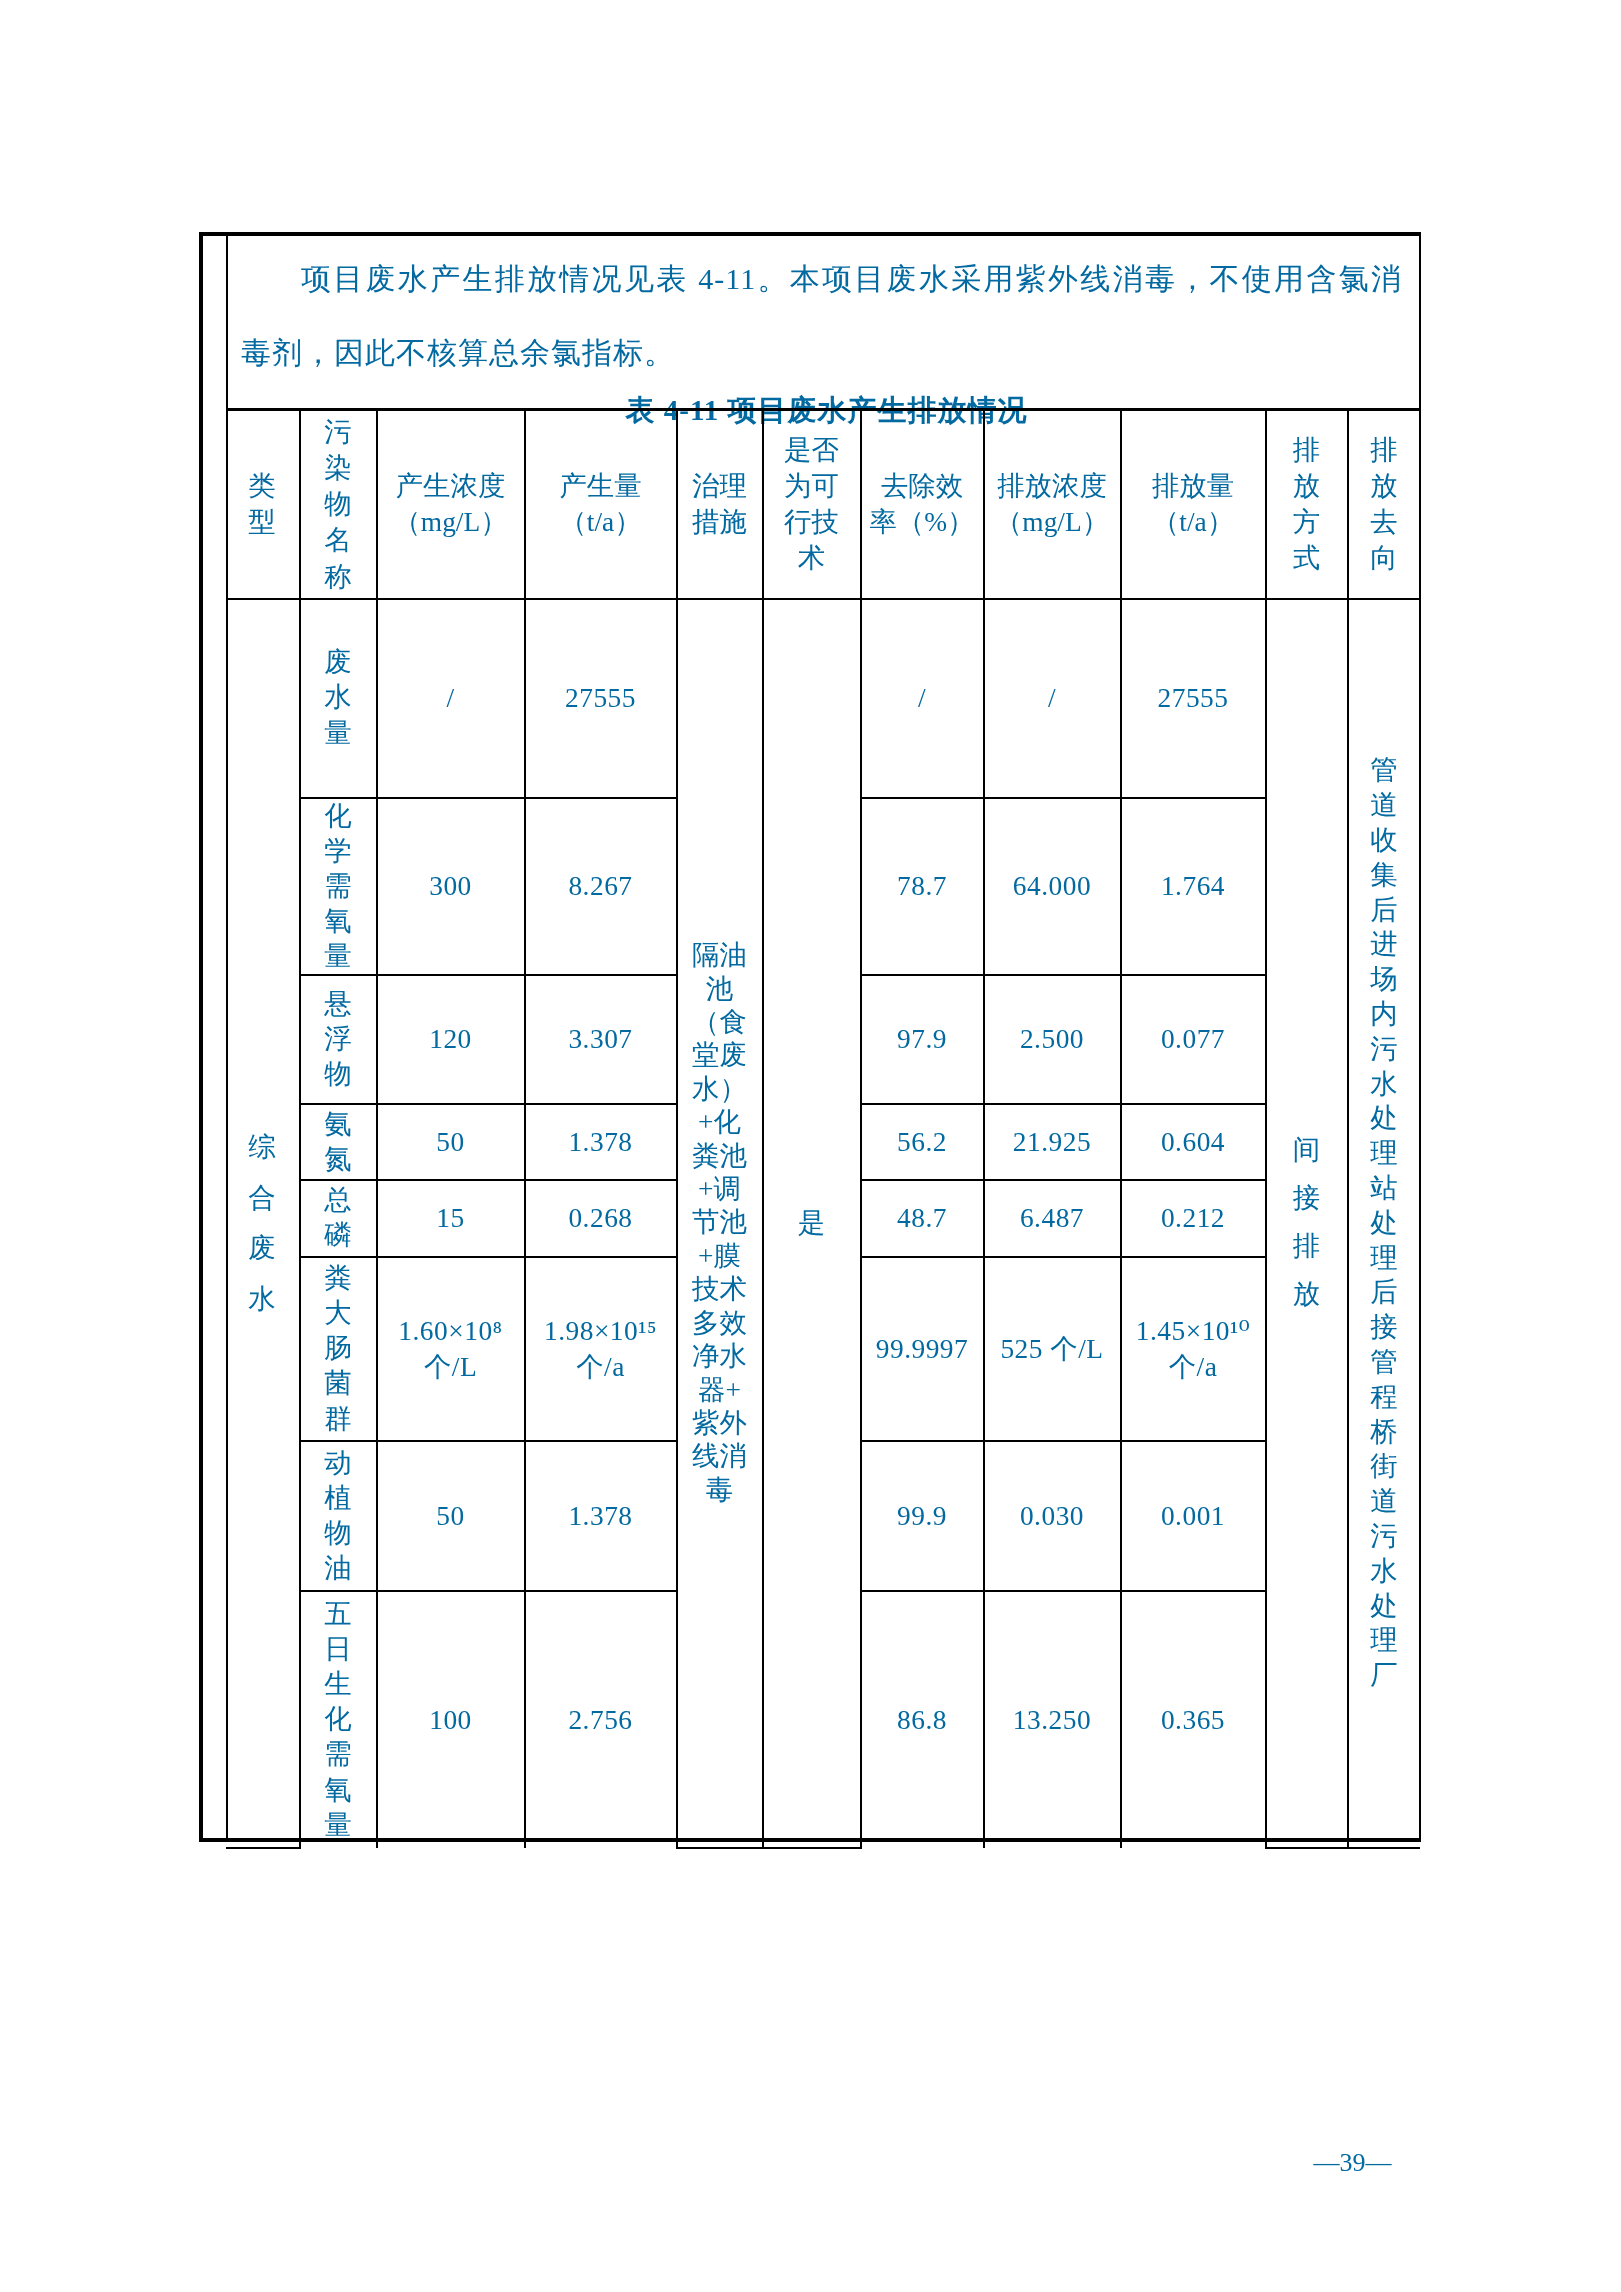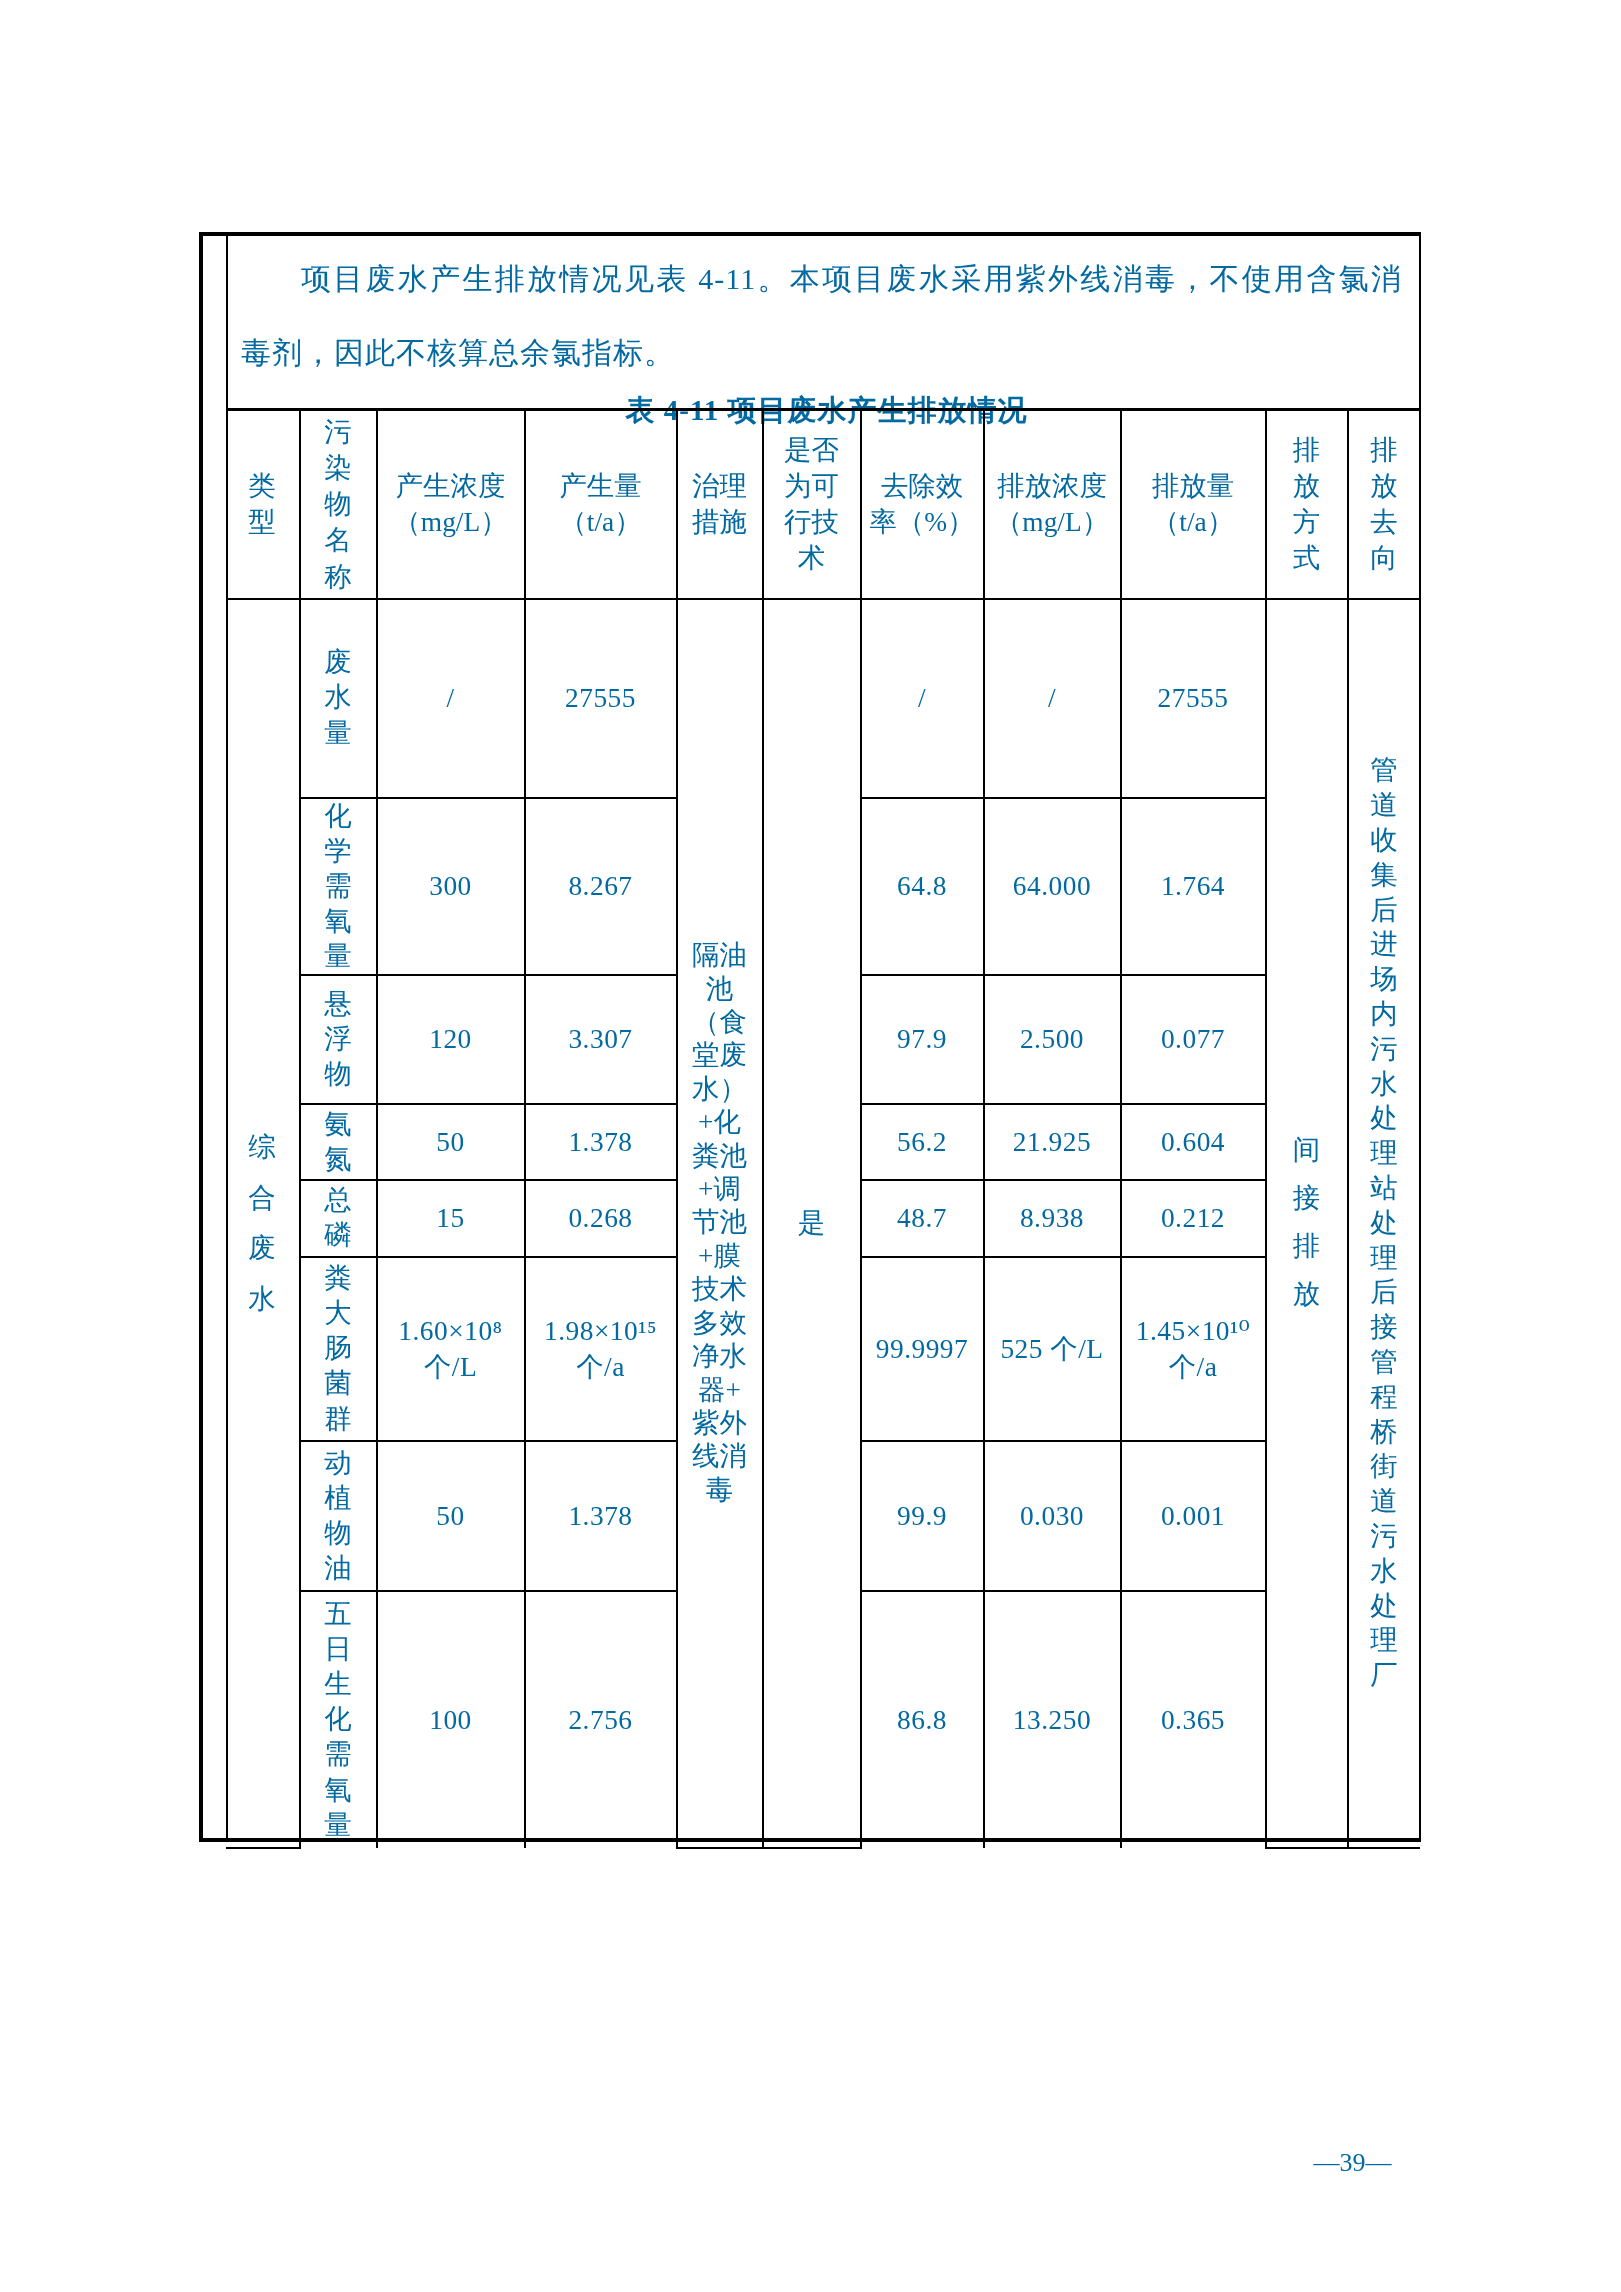--- a/index.html
+++ b/index.html
@@ -219,21 +219,21 @@
       </tr>
 
       <tr style="height:176px">
         <td class="vname">化
 学
 需
 氧
 量</td>
         <td class="num">300</td>
         <td class="num">8.267</td>
-        <td class="num">64.8</td>
+        <td class="num">78.7</td>
         <td class="num">64.000</td>
         <td class="num">1.764</td>
       </tr>
 
       <tr style="height:129px">
         <td class="vname">悬
 浮
 物</td>
         <td class="num">120</td>
         <td class="num">3.307</td>
@@ -251,21 +251,21 @@
         <td class="num">21.925</td>
         <td class="num">0.604</td>
       </tr>
 
       <tr style="height:77px">
         <td class="vname">总
 磷</td>
         <td class="num">15</td>
         <td class="num">0.268</td>
         <td class="num">48.7</td>
-        <td class="num">8.938</td>
+        <td class="num">6.487</td>
         <td class="num">0.212</td>
       </tr>
 
       <tr style="height:184px">
         <td class="vname">粪
 大
 肠
 菌
 群</td>
         <td class="num">1.60×10⁸

